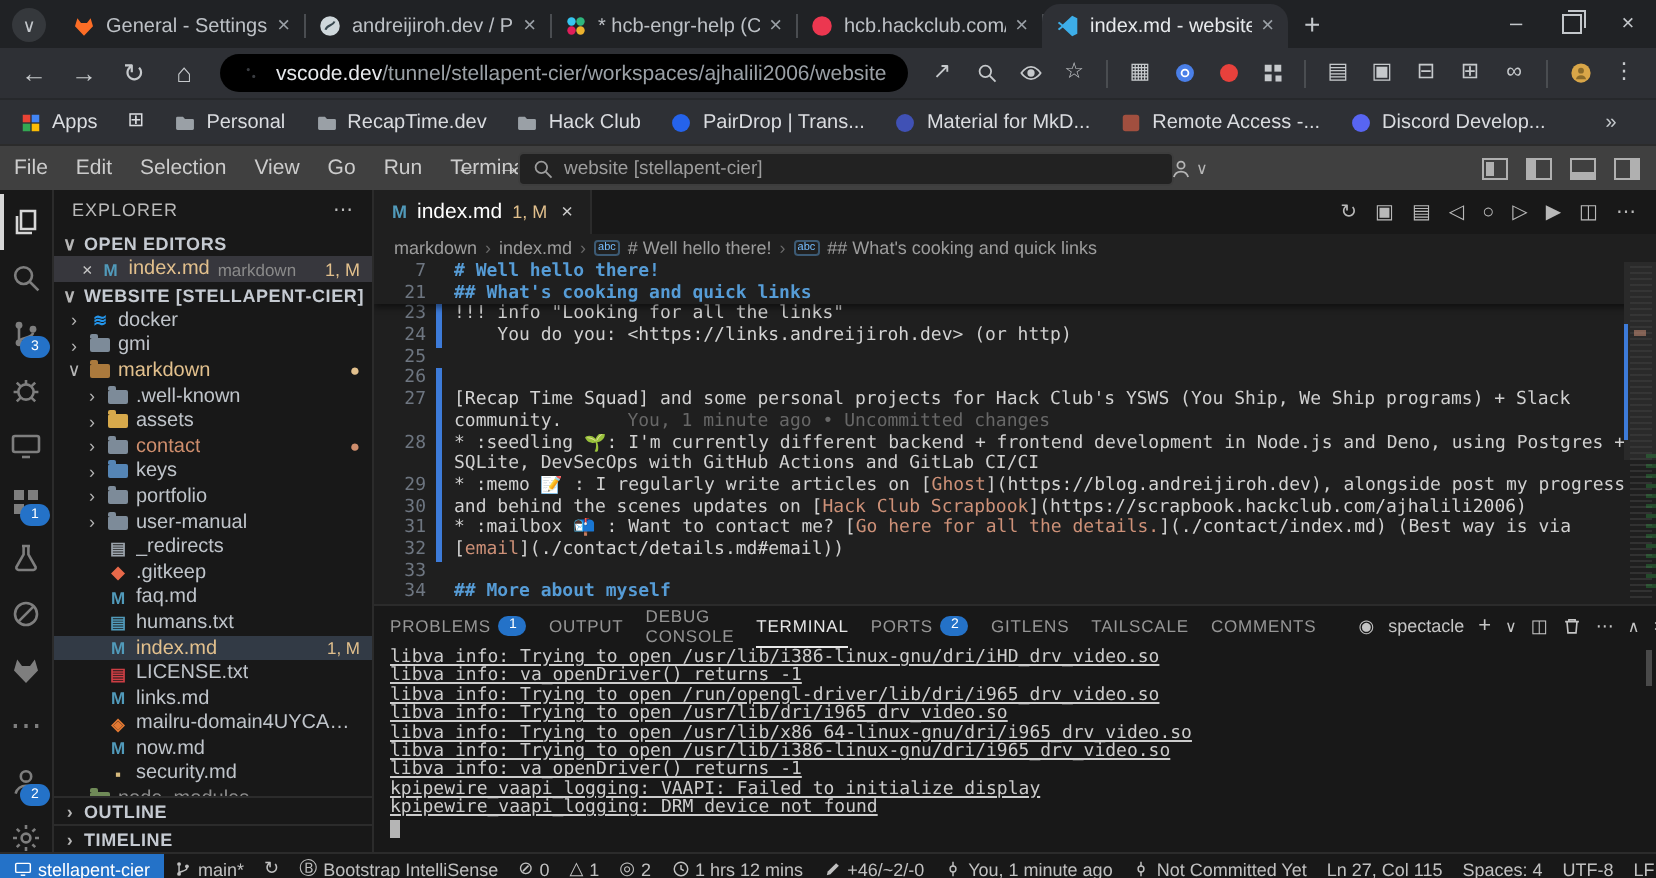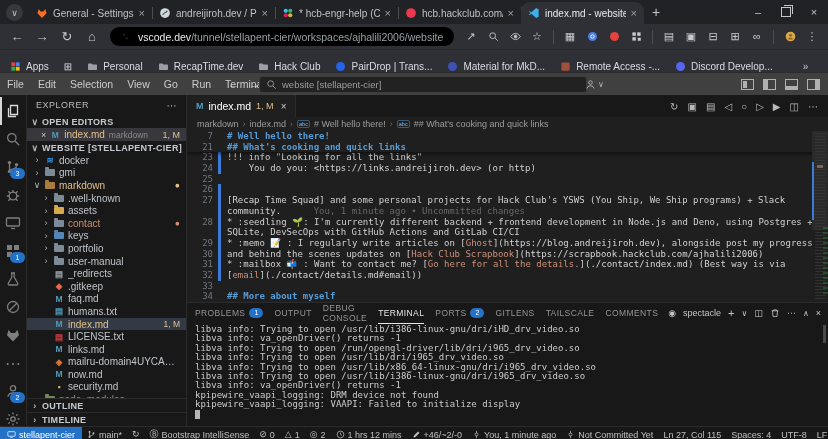--- a/index.html
+++ b/index.html
@@ -21,21 +21,21 @@
   .restore-glyph{width:8px;height:8px;border:1px solid #c3c7cb;position:relative;}
   .restore-glyph::before{content:"";position:absolute;left:2px;top:-3px;width:8px;height:8px;border:1px solid #c3c7cb;border-left:none;border-bottom:none;}
   .toolbar{height:25px;background:#2e3035;display:flex;align-items:center;padding:0 6px;gap:3px;}
   .navic{width:22px;height:20px;display:flex;align-items:center;justify-content:center;color:#c6c9cc;font-size:13px;}
   .omnibox{flex:1;height:19px;background:#000000;border-radius:10px;display:flex;align-items:center;padding:0 10px;gap:7px;font-size:10.5px;margin:0 4px;overflow:hidden;white-space:nowrap;}
   .omni-domain{color:#e8eaed;}
   .omni-path{color:#9aa0a6;}
   .tb-right{display:flex;align-items:center;gap:2px;}
   .tb-right .navic{width:20px;font-size:11px;}
   .vdiv{width:1px;height:14px;background:#4a4d51;margin:0 4px;}
-  .bookbar{height:22px;background:#2e3035;display:flex;align-items:flex-end;padding:0 10px;gap:15px;font-size:10px;color:#dadce0;border-top:1px solid #26282b;}
+  .bookbar{height:22px;background:#2e3035;display:flex;align-items:center;padding:0 10px;gap:15px;font-size:10px;color:#dadce0;border-top:1px solid #26282b;}
   .bkitem{display:flex;align-items:center;gap:5px;white-space:nowrap;}
   .bkitem .ic svg{width:11px;height:11px;}
   .bk-spacer{flex:1;}
   
   .titlebar{height:22px;background:#404040;display:flex;align-items:center;color:#cccccc;font-size:10.5px;position:relative;border-top:1px solid #2b2b2b;}
   .menu-item{padding:0 7px;}
   .tb-arrows{position:absolute;left:228px;display:flex;gap:10px;color:#cccccc;font-size:11px;}
   .cmdcenter{position:absolute;left:259px;width:314px;height:15px;background:#222222;border:1px solid #3d3d3d;border-radius:3px;display:flex;align-items:center;justify-content:flex-start;gap:5px;padding:0 6px;color:#9d9d9d;font-size:9.5px;}
   .acct-mini{position:absolute;left:585px;display:flex;align-items:center;gap:2px;color:#b6b6b6;font-size:8px;}
   .laygroup{position:absolute;right:8px;display:flex;gap:9px;align-items:center;}
@@ -95,27 +95,27 @@
   .seg.blame{color:#686868;}
   .sticky{background:#1f1f1f;box-shadow:0 2px 3px rgba(0,0,0,.45);position:relative;z-index:2;}
   .minimap{position:absolute;right:0;top:0;bottom:0;width:16px;background:#1f1f1f;z-index:3;}
   .mm-noise{position:absolute;inset:2px 2px 2px 3px;background:repeating-linear-gradient(180deg,#3a3a3a 0 1px,transparent 1px 3px);opacity:.7;}
   .mm-slide{position:absolute;left:0;right:0;top:0;height:58%;background:rgba(255,255,255,.05);}
   .mm-blue{position:absolute;left:0;top:18%;height:34%;width:2px;background:#3d7bd9;}
   .mm-green{position:absolute;right:0;top:56%;height:40%;width:5px;background:repeating-linear-gradient(180deg,#2ea04355 0 2px,transparent 2px 5px);}
   .mm-orange{position:absolute;right:5px;top:20%;height:3px;width:6px;background:#ce917888;}
   
   .panel{height:123px;background:#181818;border-top:1px solid #2b2b2b;display:flex;flex-direction:column;}
-  .panel-head{height:20px;display:flex;align-items:center;padding:0 8px;gap:10px;font-size:8.5px;letter-spacing:.4px;color:#969696;}
+  .panel-head{height:20px;display:flex;align-items:center;padding:0 8px;gap:21px;font-size:8.5px;letter-spacing:.4px;color:#969696;}
   .ptab{display:flex;align-items:center;gap:4px;height:100%;border-bottom:1px solid transparent;}
   .ptab.active{color:#e7e7e7;border-bottom-color:#e7e7e7;}
   .ptab .pbadge{min-width:10px;height:10px;border-radius:5px;background:#2472c8;color:#fff;font-size:7px;display:flex;align-items:center;justify-content:center;padding:0 2px;letter-spacing:0;}
   .panel-right{margin-left:auto;display:flex;align-items:center;gap:7px;color:#c5c5c5;font-size:9px;letter-spacing:0;}
   .panel-right .ic svg{width:10px;height:10px;}
-  .term{flex:1;position:relative;padding:2px 0 0 8px;font-family:"DejaVu Sans Mono",monospace;font-size:9px;line-height:9.4px;color:#cccccc;overflow:hidden;}
+  .term{flex:1;position:relative;padding:2px 0 0 8px;font-family:"DejaVu Sans Mono",monospace;font-size:9px;line-height:9.4px;color:#cccccc;overflow:hidden;text-decoration:underline;}
   .tline{white-space:pre;}
   .tcursor{display:inline-block;width:5px;height:9px;background:#b5b5b5;vertical-align:middle;}
   .term-scroll{position:absolute;right:2px;top:2px;width:3px;height:18px;background:#4a4a4a;}
   
   .statusbar{height:15px;background:#181818;border-top:1px solid #2b2b2b;display:flex;align-items:center;font-size:9px;color:#c0c0c0;justify-content:space-between;overflow:hidden;}
   .sb-group{display:flex;align-items:center;height:100%;}
   .sb-item{display:flex;align-items:center;gap:3px;padding:0 5px;height:100%;white-space:nowrap;}
   .sb-item .ic svg{width:9px;height:9px;}
   .sb-item.remote{background:#2472c8;color:#ffffff;padding:0 7px;}
 </style>
@@ -727,22 +727,22 @@
       </div>
       <div class="term" id="term">
         <div class="term-scroll"></div>
       <div class="tline">libva info: Trying to open /usr/lib/i386-linux-gnu/dri/iHD_drv_video.so</div>
           <div class="tline">libva info: va_openDriver() returns -1</div>
           <div class="tline">libva info: Trying to open /run/opengl-driver/lib/dri/i965_drv_video.so</div>
           <div class="tline">libva info: Trying to open /usr/lib/dri/i965_drv_video.so</div>
           <div class="tline">libva info: Trying to open /usr/lib/x86_64-linux-gnu/dri/i965_drv_video.so</div>
           <div class="tline">libva info: Trying to open /usr/lib/i386-linux-gnu/dri/i965_drv_video.so</div>
           <div class="tline">libva info: va_openDriver() returns -1</div>
+          <div class="tline">kpipewire_vaapi_logging: VAAPI: Failed to initialize display</div>
           <div class="tline">kpipewire_vaapi_logging: DRM device not found</div>
-          <div class="tline">kpipewire_vaapi_logging: VAAPI: Failed to initialize display</div>
           <div class="tline"><span class="tcursor"></span></div>
         </div>
     </div>
   </div>
 </div>
 
 <div class="statusbar">
   <span class="sb-group" id="sb-left">
       <span class="sb-item remote">
         <span class="ic">

